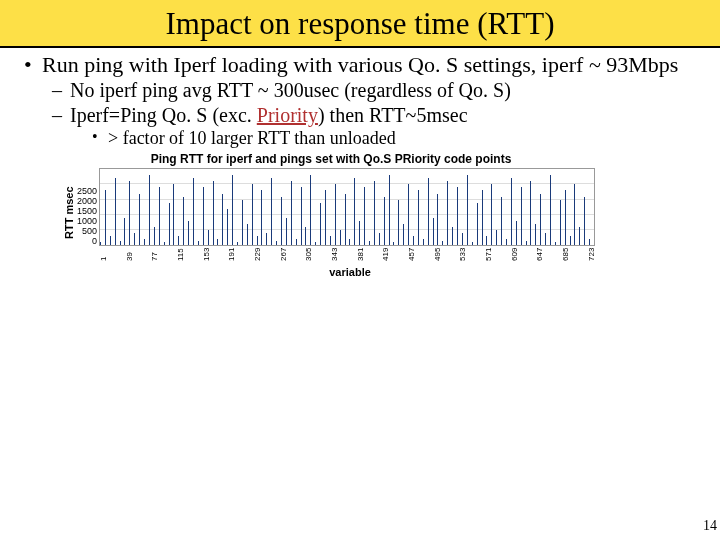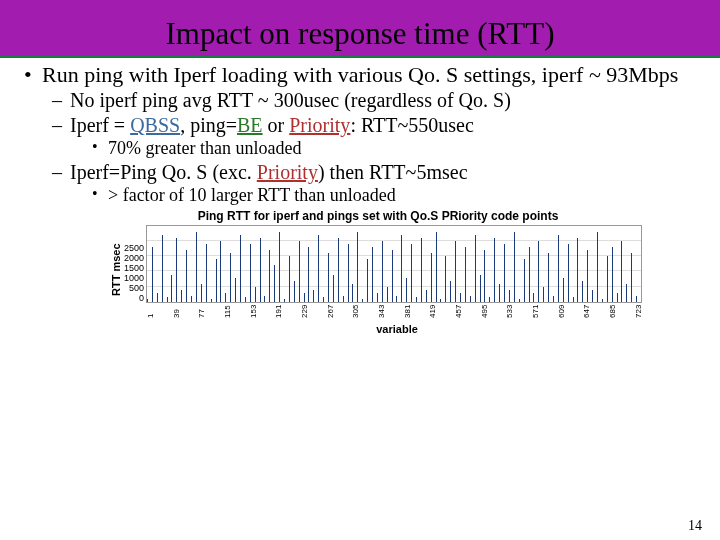--- a/index.html
+++ b/index.html
@@ -6,23 +6,23 @@
   body {
     width: 720px;
     height: 540px;
     background: #fff;
     font-family: "Times New Roman", Times, serif;
     color: #000;
     position: relative;
     overflow: hidden;
   }
   .title-bar {
-    background: #a21caf;
-    border-bottom: 2px solid #15803d;
-    padding: 16px 0 4px 0;
+    background: #fde047;
+    border-bottom: 2px solid #000000;
+    padding: 6px 0 4px 0;
     text-align: center;
   }
   .title-bar h1 {
     font-size: 31px;
     font-weight: normal;
     font-family: "Times New Roman", serif;
   }
   .content {
     padding: 4px 18px 0 18px;
   }
@@ -36,21 +36,21 @@
 
   ul.l3 { list-style: none; padding-left: 22px; margin-top: 1px; }
   ul.l3 > li { position: relative; padding-left: 16px; font-size: 18px; line-height: 1.15; }
   ul.l3 > li::before { content: "•"; position: absolute; left: 0; top: 0; font-size: 16px; }
 
   .qbss { color: #3a6aa0; text-decoration: underline; }
   .be { color: #2a7a2a; text-decoration: underline; }
   .prio { color: #b03030; text-decoration: underline; }
 
   .chart-wrap {
-    margin: 4px 0 0 90px;
+    margin: 4px 0 0 43px;
     width: 540px;
   }
   .chart-title {
     font-family: Arial, sans-serif;
     font-size: 12px;
     font-weight: bold;
     text-align: center;
     line-height: 1.1;
     margin-bottom: 2px;
   }
@@ -109,45 +109,39 @@
   .xticks span { transform: rotate(-90deg); transform-origin: top left; position: relative; top: 14px; width: 8px; white-space: nowrap; }
   .xlabel {
     font-family: Arial, sans-serif;
     font-size: 11px;
     font-weight: bold;
     text-align: center;
     margin-top: 10px;
   }
   .page-num {
     position: absolute;
-    right: 18px;
+    right: 3px;
     bottom: 6px;
     font-size: 14px;
     font-family: "Times New Roman", serif;
   }
 </style>
 </head>
 <body>
 
 <div class="title-bar">
   <h1>Impact on response time (RTT)</h1>
 </div>
 
 <div class="content">
   <ul class="l1">
     <li>
       <span>Run ping with Iperf loading with various Qo. S settings, iperf ~ 93Mbps</span>
       <ul class="l2">
         <li>No iperf ping avg RTT ~ 300usec (regardless of Qo. S)</li>
-        <li>
-          <span>Iperf = </span><span class="qbss">QBSS</span><span>, ping=</span><span class="be">BE</span><span> or </span><span class="prio">Priority</span><span>: RTT~550usec</span>
-          <ul class="l3">
-            <li>70% greater than unloaded</li>
-          </ul>
-        </li>
         <li>
           <span>Iperf=Ping Qo. S (exc. </span><span class="prio">Priority</span><span>) then RTT~5msec</span>
           <ul class="l3">
             <li>&gt; factor of 10 larger RTT than unloaded</li>
           </ul>
         </li>
       </ul>
     </li>
   </ul>
 

